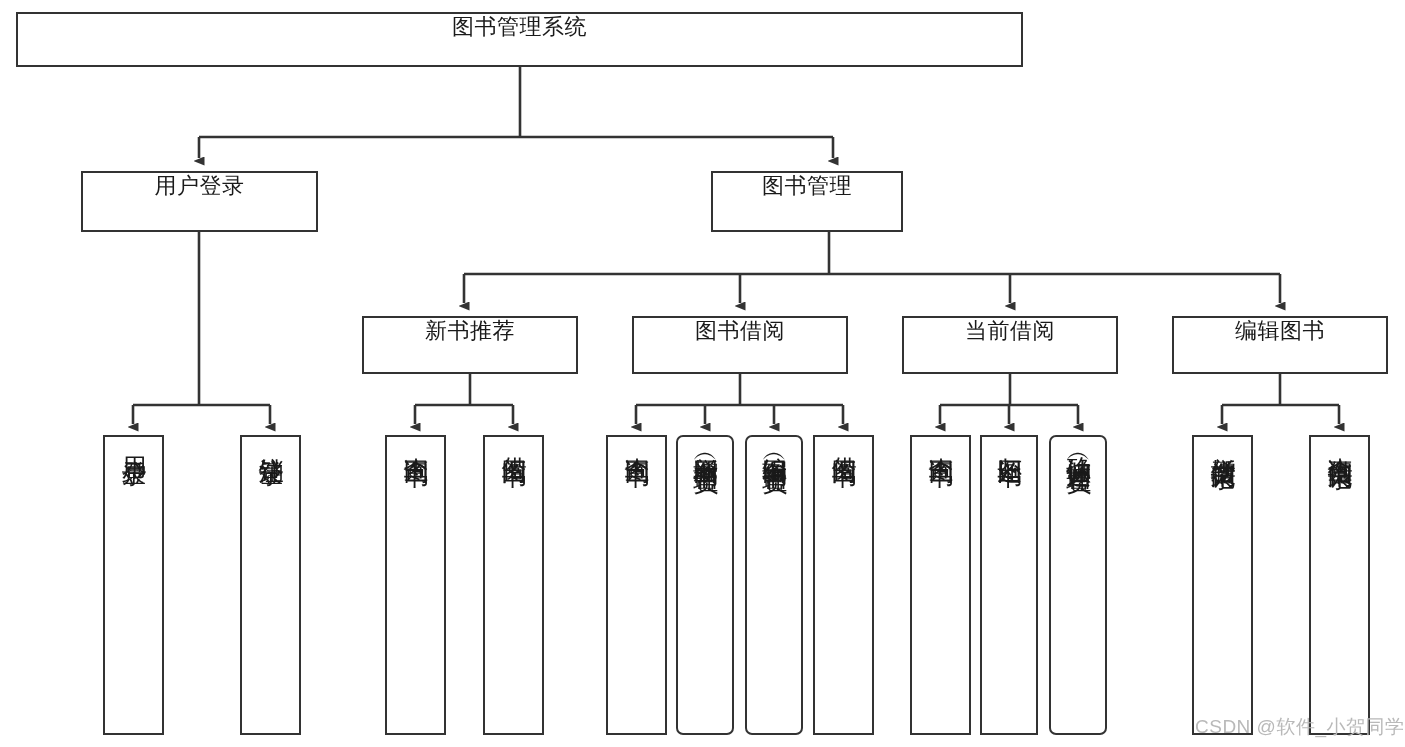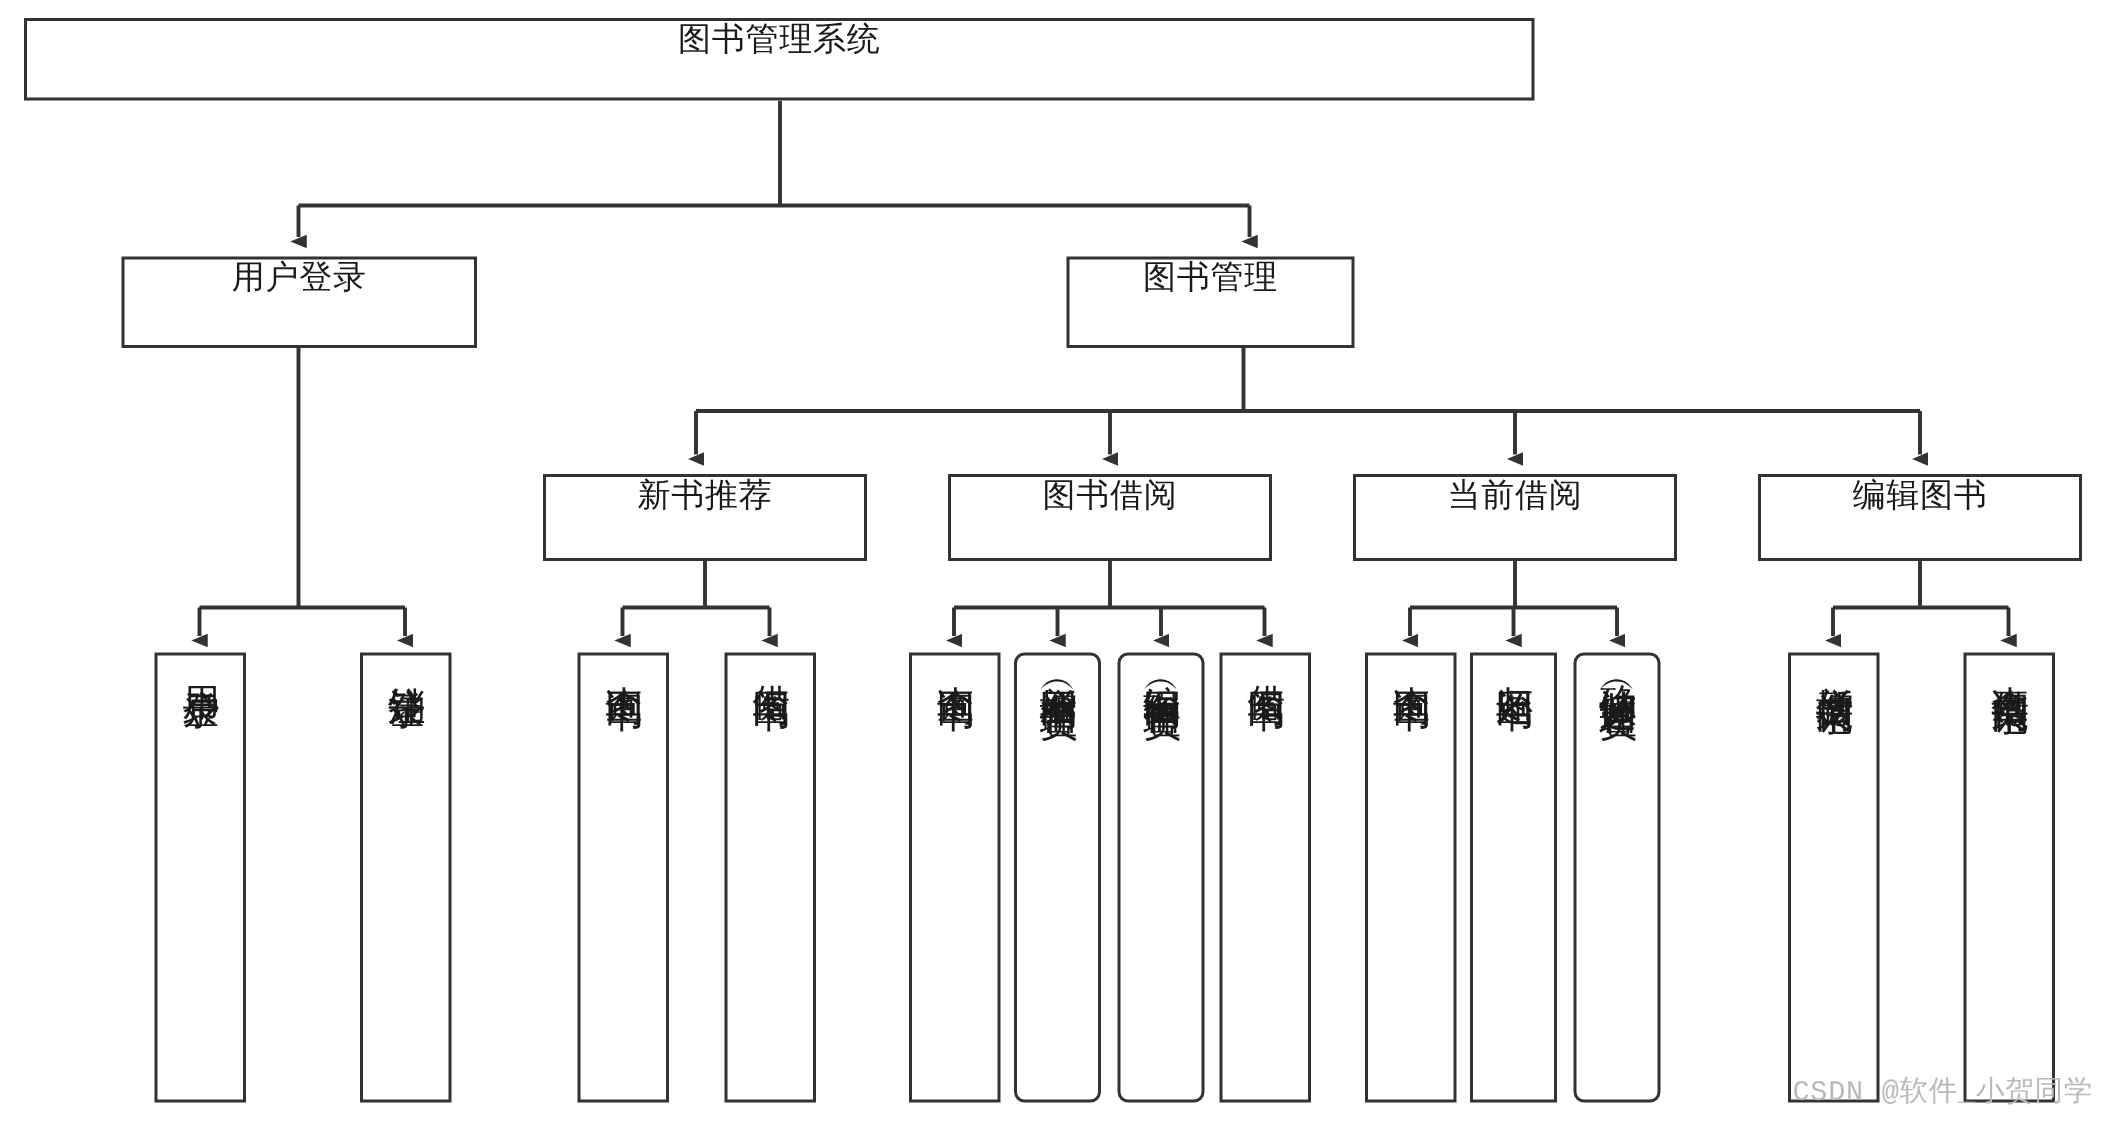--- a/index.html
+++ b/index.html
@@ -56,21 +56,21 @@
     font-size: 25px;
     letter-spacing: 2px;
     line-height: 1.05;
   }
   .watermark {
     position: absolute;
     color: #b9b9b9;
     font-size: 19px;
     white-space: nowrap;
     letter-spacing: 0.5px;
-    font-family: Liberation Mono, monospace;
+    font-family: Liberation Sans, sans-serif;
   }
 </style>
 </head>
 <body>
 
 <div id="diagram-root">
 
   <svg class="edges" viewBox="0 0 1405 747" xmlns="http://www.w3.org/2000/svg">
     <defs>
       <marker id="arrow" markerWidth="9" markerHeight="11" refX="1.5" refY="5.5" orient="auto" markerUnits="userSpaceOnUse">

